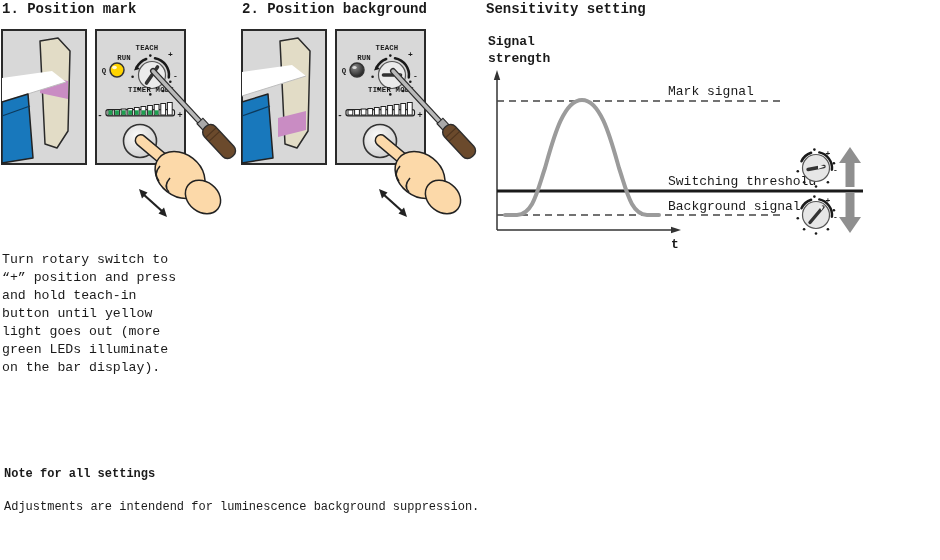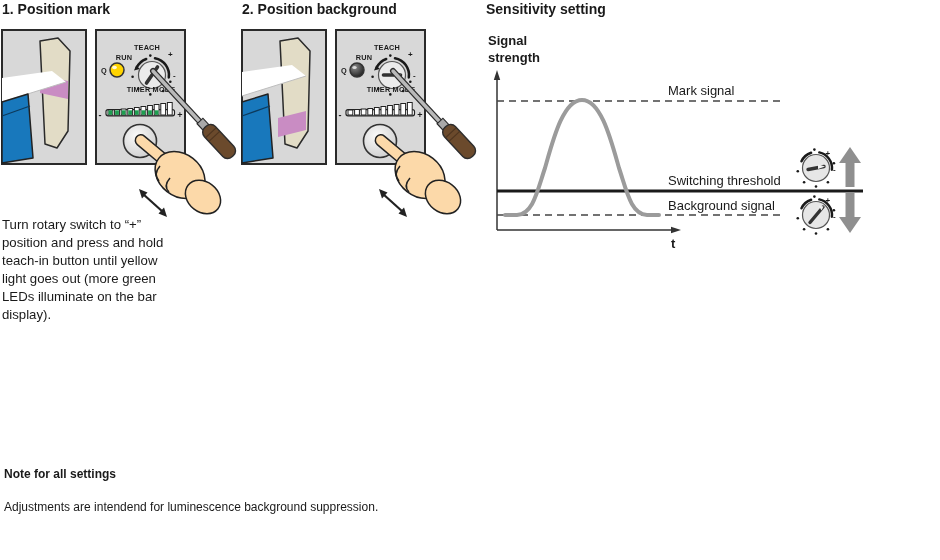--- a/index.html
+++ b/index.html
@@ -1,19 +1,19 @@
 <!DOCTYPE html>
 <html><head>
 <meta charset="utf-8">
 <style>
   html,body{margin:0;padding:0;background:#fff;}
   .canvas{position:relative;width:940px;height:560px;background:#fff;overflow:hidden;
-          font-family:Liberation Sans, sans-serif;color:#1a1a1a;}
+          font-family:Liberation Mono, monospace;color:#1a1a1a;}
   .col-title{position:absolute;top:1px;font-size:14px;font-weight:bold;white-space:nowrap;}
-  .instr{position:absolute;font-size:13.2px;line-height:1.36;}
+  .instr{position:absolute;font-size:13.2px;line-height:1.36;margin-top:35px;}
   .note{position:absolute;left:4px;top:466px;width:870px;font-size:12px;line-height:1.42;}
   .note-title{font-weight:bold;}
   svg{position:absolute;display:block;}
   .box{fill:#d8d8d8;stroke:#2a2a2a;stroke-width:2;}
   .slabel{font-size:7.3px;font-weight:bold;letter-spacing:.2px;fill:#1a1a1a;}
   .dialpm{font-size:8px;font-weight:bold;fill:#1a1a1a;}
   .barpm{font-size:9px;font-weight:bold;fill:#1a1a1a;}
   .chart-label{font-size:13px;fill:#1a1a1a;}
   .chart-axis-label{font-size:13px;font-weight:bold;fill:#1a1a1a;}
   .bar{fill:#fff;stroke:#222;stroke-width:1;}

